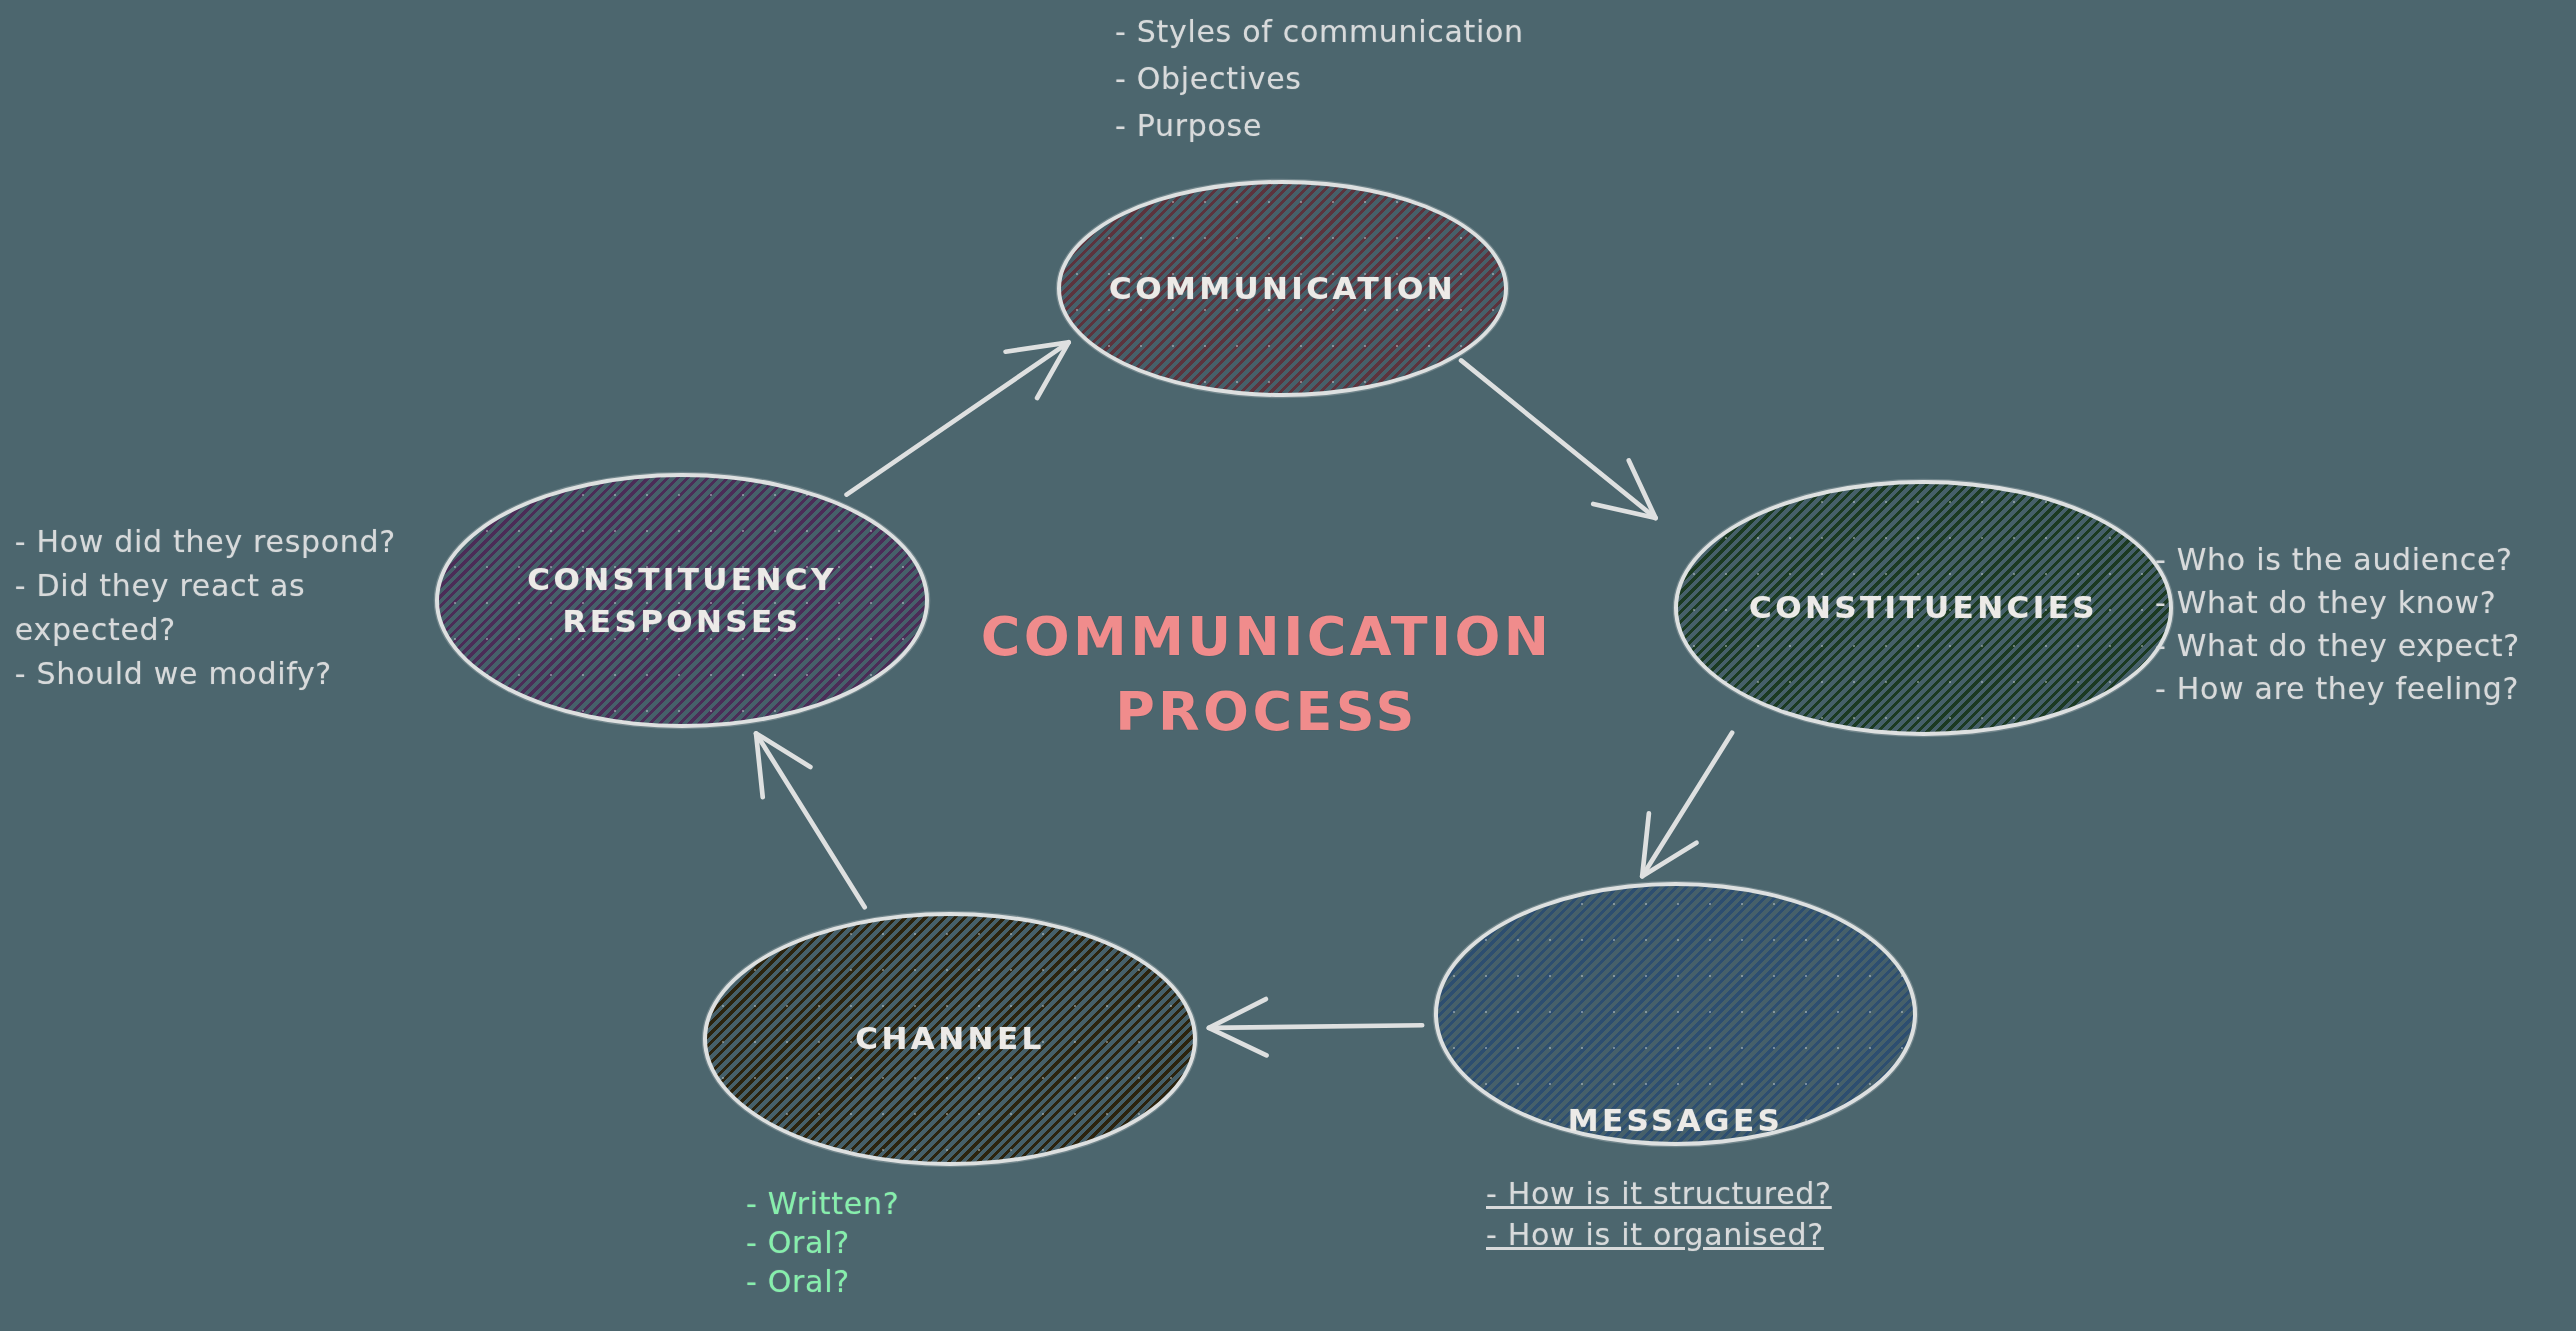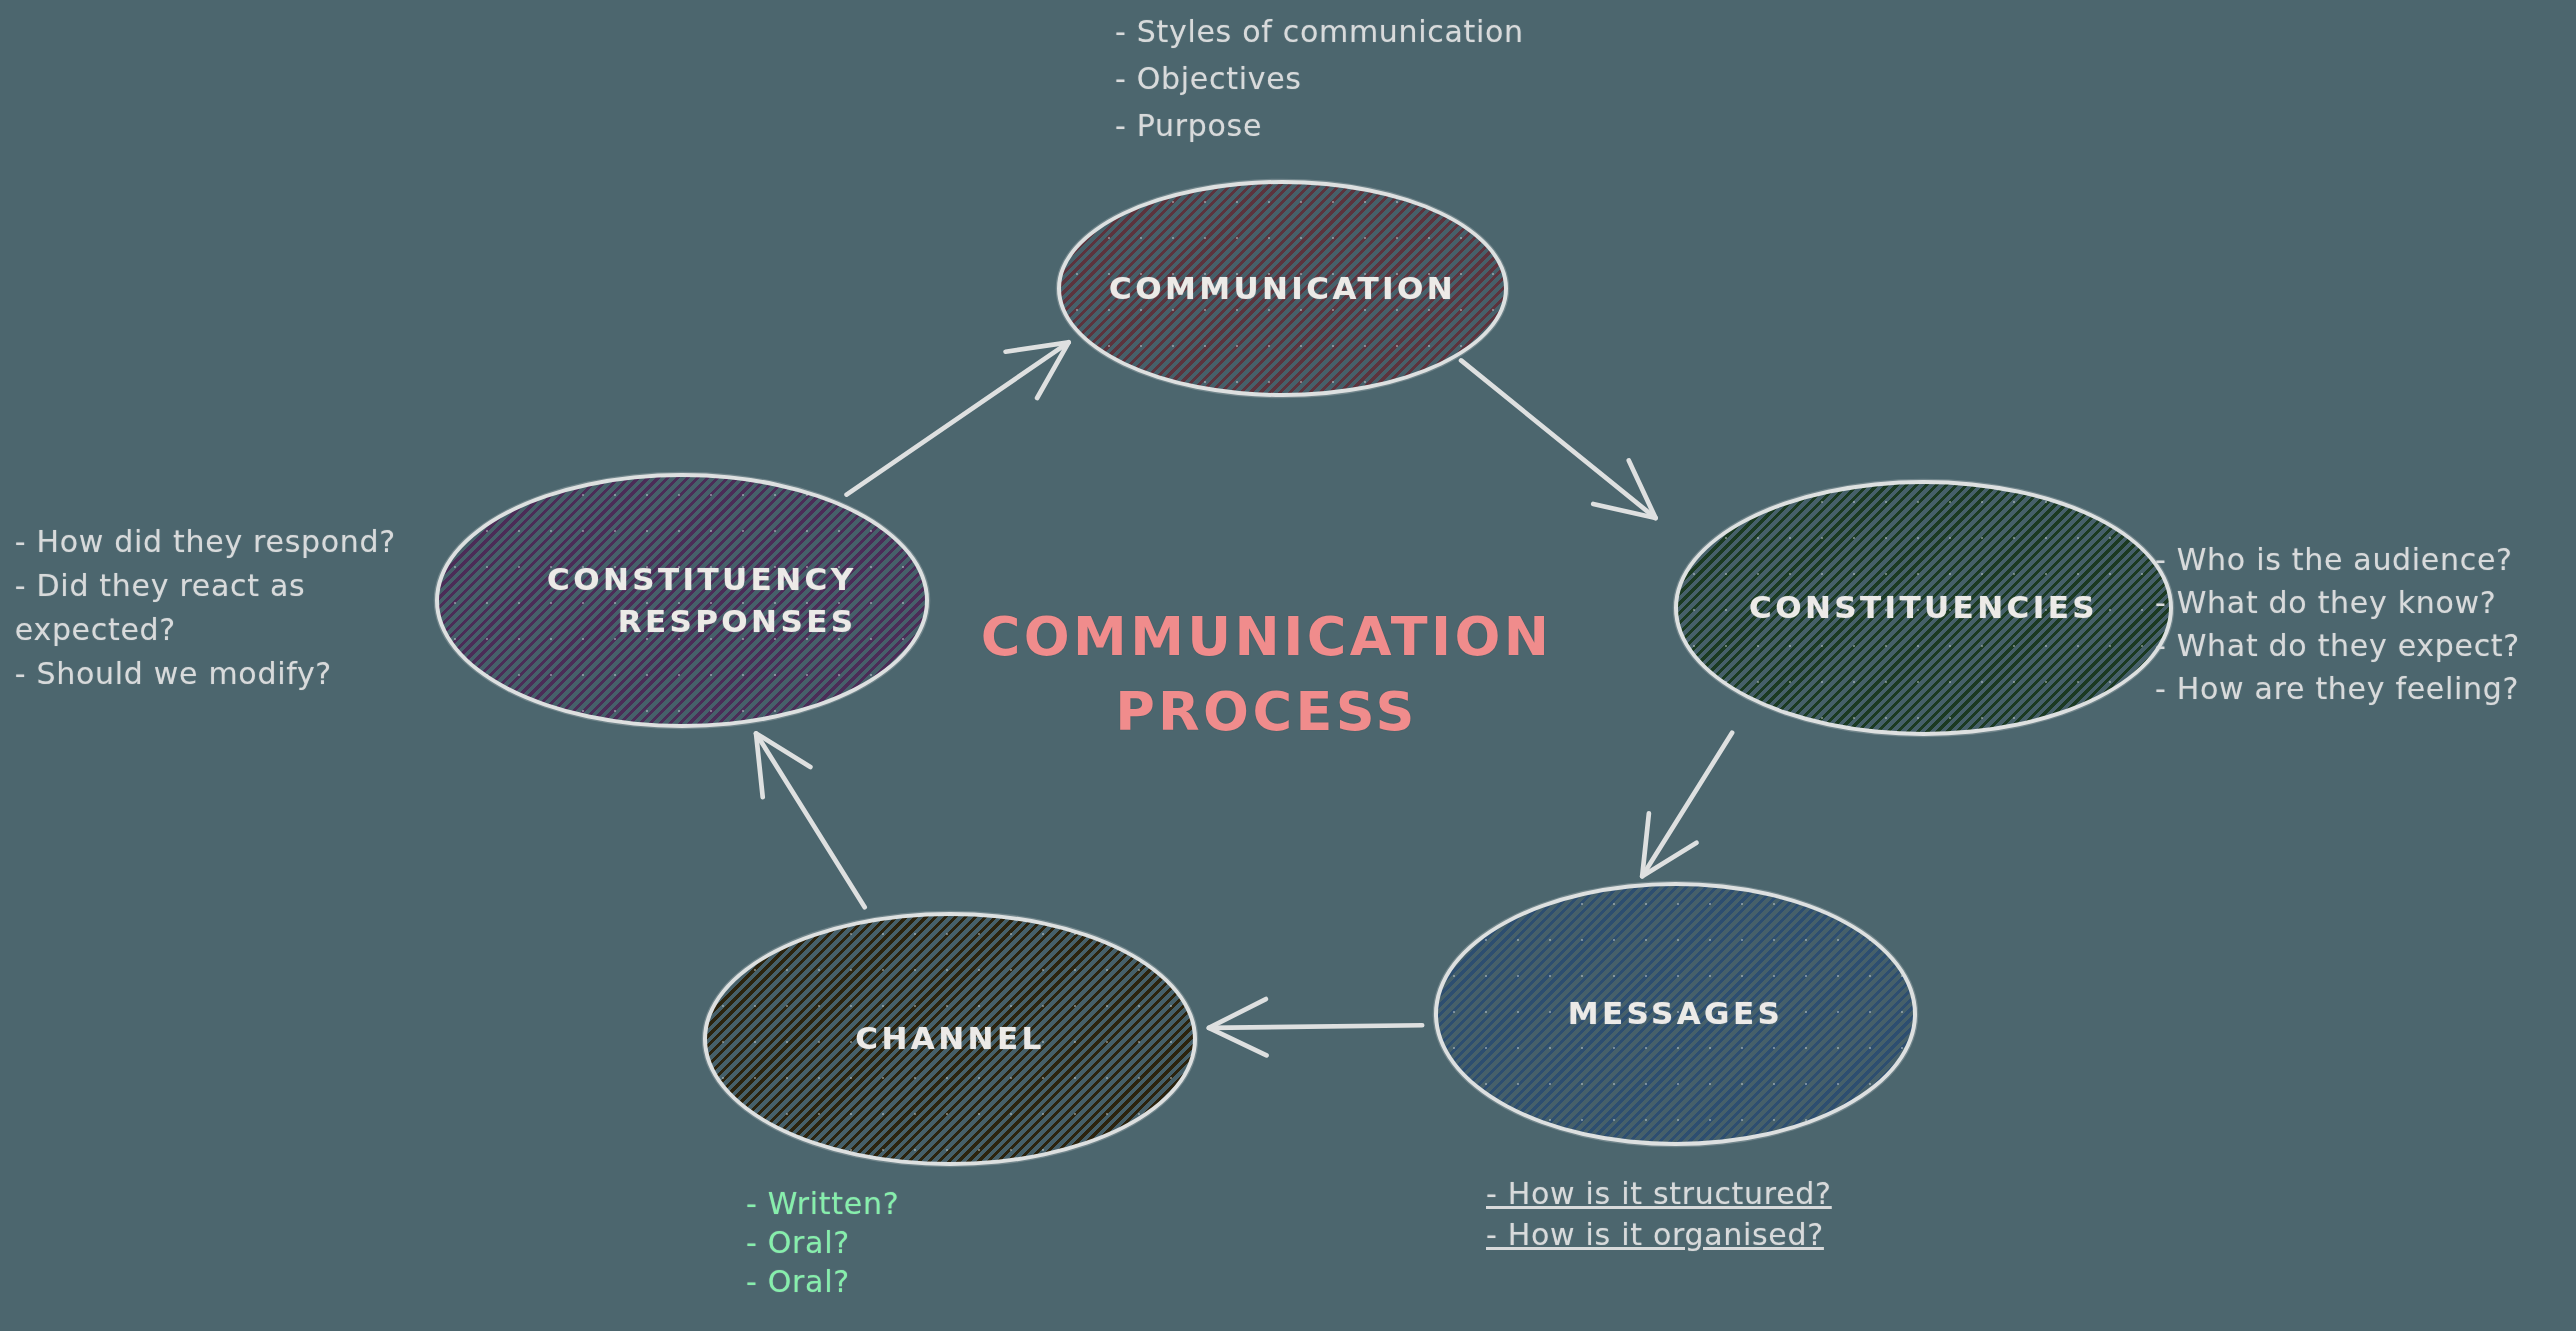--- a/index.html
+++ b/index.html
@@ -30,21 +30,21 @@
     letter-spacing: 3.4px;
     text-align: center;
     line-height: 1.35;
     text-shadow: 0 0 1.3px rgba(255,255,255,0.35);
   }
   #node-communication            { left: 1057px; top: 180px;  width: 451px; height: 217px; }
   #node-constituencies           { left: 1674px; top: 480px;  width: 499px; height: 256px; }
   #node-messages                 { left: 1434px; top: 882px; width: 483px; height: 264px; }
   #node-channel                  { left: 703px; top: 912px; width: 494px; height: 254px; }
   #node-constituency-responses   { left: 435px;  top: 473px;  width: 494px; height: 255px; }
-  #node-constituency-responses .node-label { max-width: 349px; text-align: right; }
+  #node-constituency-responses .node-label { max-width: 349px; }
 
   
   #diagram-title {
     position: absolute;
     left: 938px;
     top: 599px;
     width: 657px;
     text-align: center;
     font-weight: bold;
     font-size: 54px;
@@ -111,21 +111,21 @@
       <path d="M1137 1188 L1127 1093 L1208 1143"></path>
     </g>
   </svg>
 
   <div class="node" id="node-communication" style="background-image: radial-gradient(circle, rgba(235, 240, 240, 0.38) 1px, rgba(0, 0, 0, 0) 1.2px), repeating-linear-gradient(135deg, rgb(92, 51, 61) 0px, rgb(92, 51, 61) 3px, rgba(0, 0, 0, 0) 3px, rgba(0, 0, 0, 0) 7px); background-size: 32px 36px, auto;">
     <div class="node-label">COMMUNICATION</div>
   </div>
   <div class="node" id="node-constituencies" style="background-image: radial-gradient(circle, rgba(235, 240, 240, 0.38) 1px, rgba(0, 0, 0, 0) 1.2px), repeating-linear-gradient(135deg, rgb(27, 58, 34) 0px, rgb(27, 58, 34) 3px, rgba(0, 0, 0, 0) 3px, rgba(0, 0, 0, 0) 7px); background-size: 32px 36px, auto;">
     <div class="node-label">CONSTITUENCIES</div>
   </div>
-  <div class="node" id="node-messages" style="background-image: radial-gradient(circle, rgba(235, 240, 240, 0.38) 1px, rgba(0, 0, 0, 0) 1.2px), repeating-linear-gradient(135deg, rgb(45, 78, 112) 0px, rgb(45, 78, 112) 3px, rgba(0, 0, 0, 0) 3px, rgba(0, 0, 0, 0) 7px); background-size: 32px 36px, auto;">
+  <div class="node" id="node-messages" style="background-image: radial-gradient(circle, rgba(235, 240, 240, 0.38) 1px, rgba(0, 0, 0, 0) 1.2px), repeating-linear-gradient(135deg, rgb(45, 78, 112) 0px, rgb(45, 78, 112) 3px, rgba(0, 0, 0, 0) 3px, rgba(0, 0, 0, 0) 7px); background-size: 32px 36px, auto; align-items: flex-end;">
     <div class="node-label">MESSAGES</div>
   </div>
   <div class="node" id="node-channel" style="background-image: radial-gradient(circle, rgba(235, 240, 240, 0.38) 1px, rgba(0, 0, 0, 0) 1.2px), repeating-linear-gradient(135deg, rgb(43, 35, 14) 0px, rgb(43, 35, 14) 3px, rgba(0, 0, 0, 0) 3px, rgba(0, 0, 0, 0) 7px); background-size: 32px 36px, auto;">
     <div class="node-label">CHANNEL</div>
   </div>
   <div class="node" id="node-constituency-responses" style="background-image: radial-gradient(circle, rgba(235, 240, 240, 0.38) 1px, rgba(0, 0, 0, 0) 1.2px), repeating-linear-gradient(135deg, rgb(75, 44, 87) 0px, rgb(75, 44, 87) 3px, rgba(0, 0, 0, 0) 3px, rgba(0, 0, 0, 0) 7px); background-size: 32px 36px, auto;">
     <div class="node-label">CONSTITUENCY RESPONSES</div>
   </div>
 
   <div id="diagram-title" style="color: rgb(240, 140, 140);">

